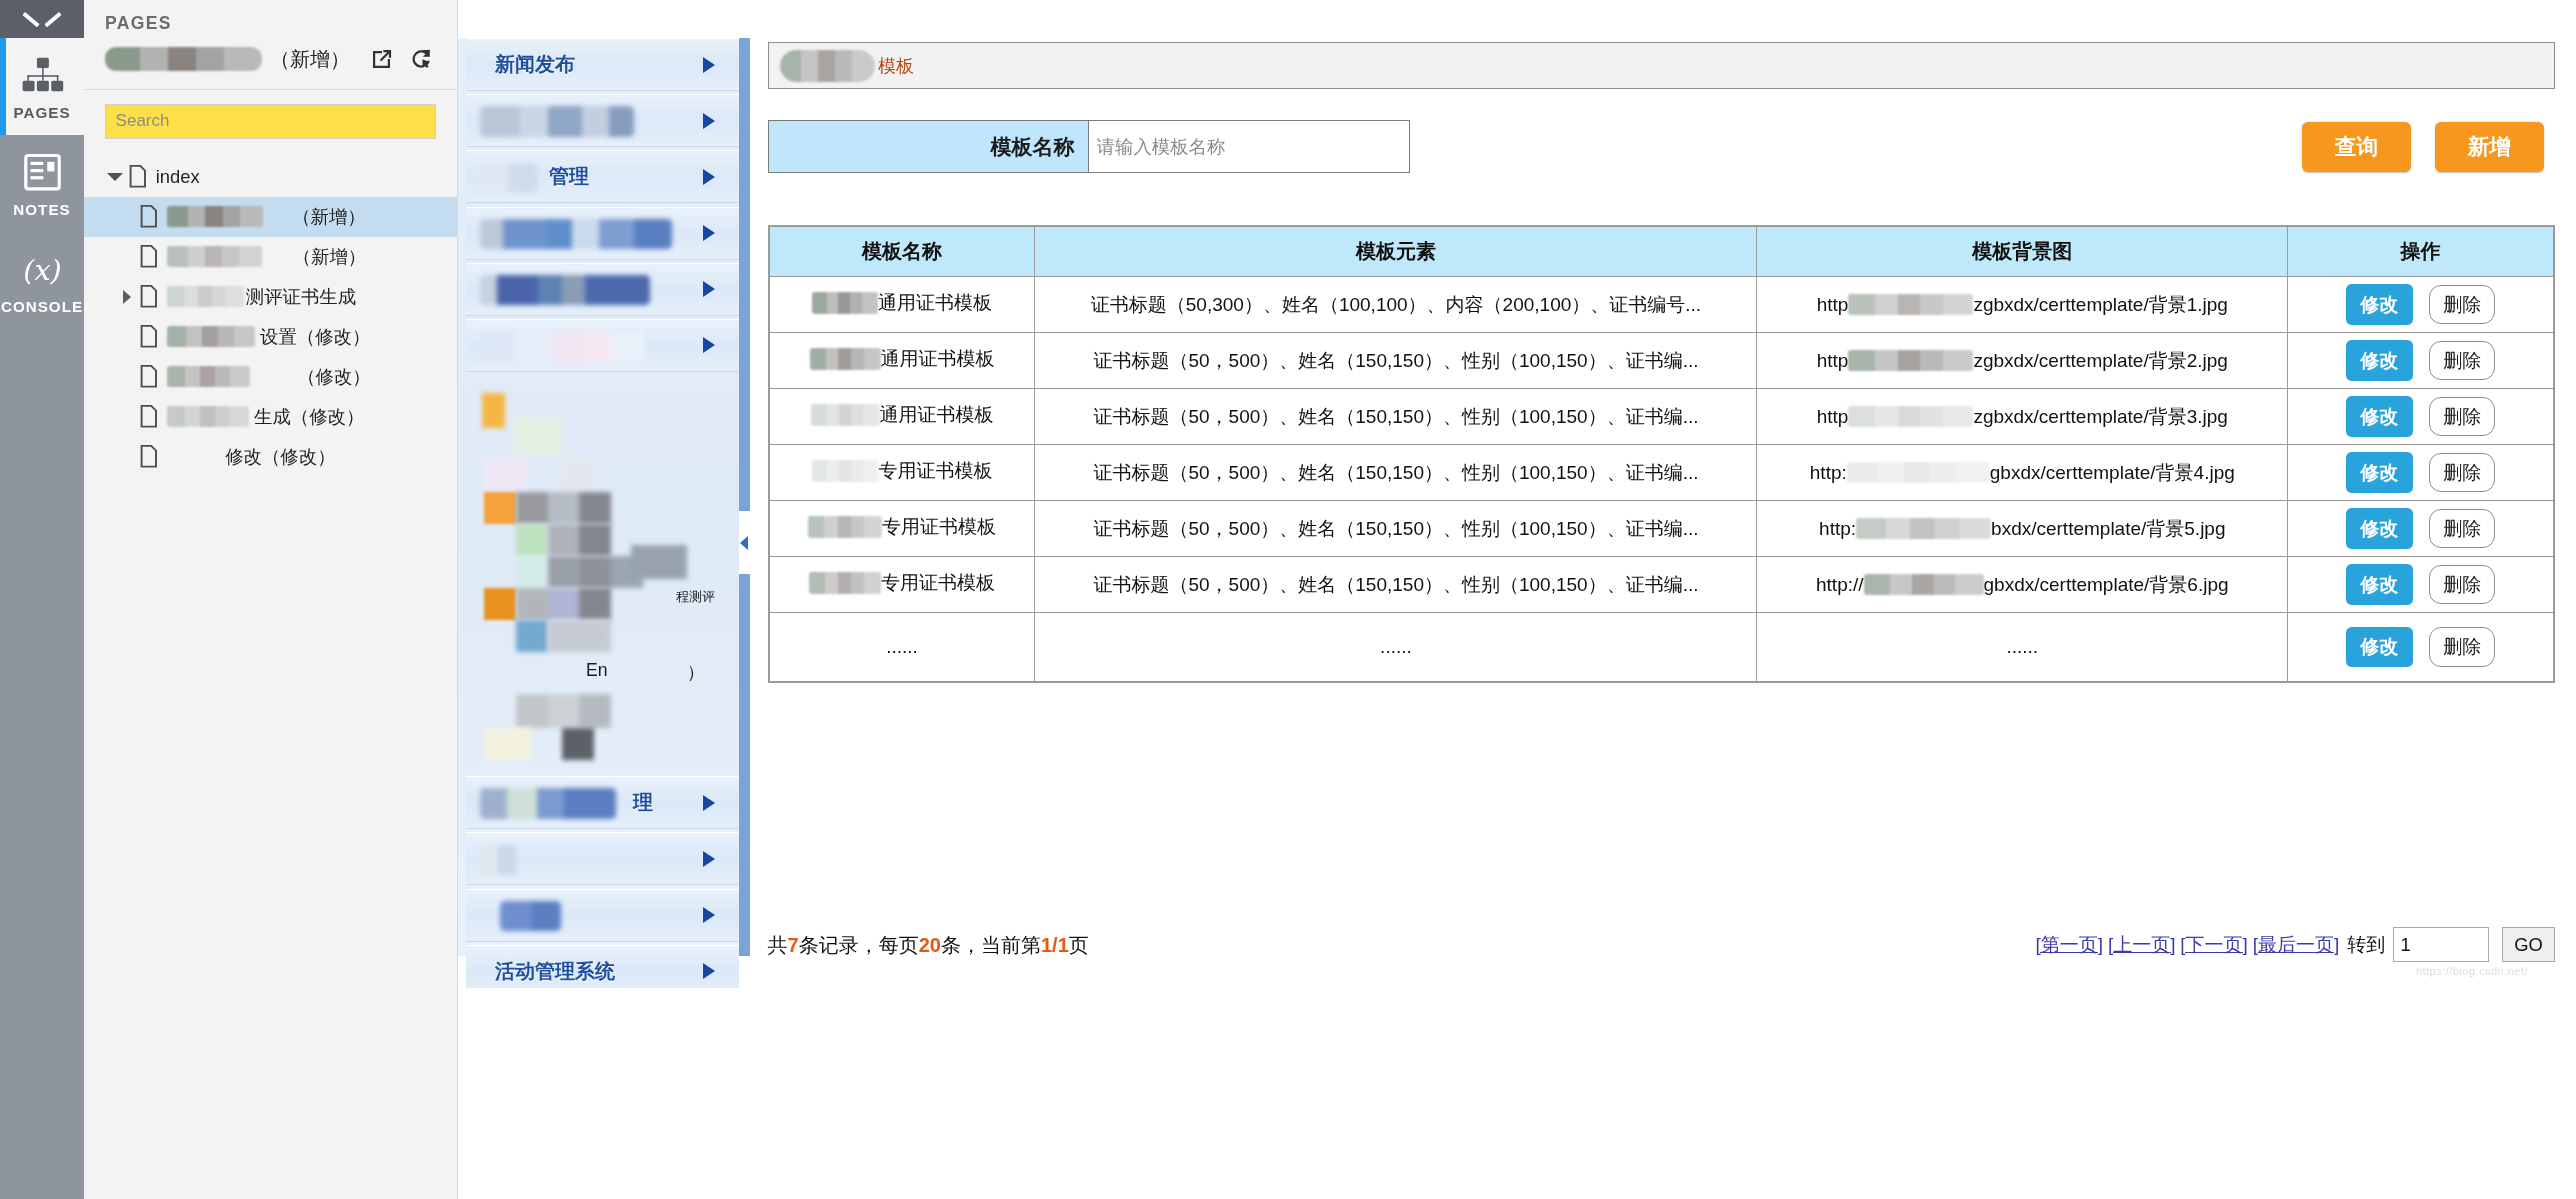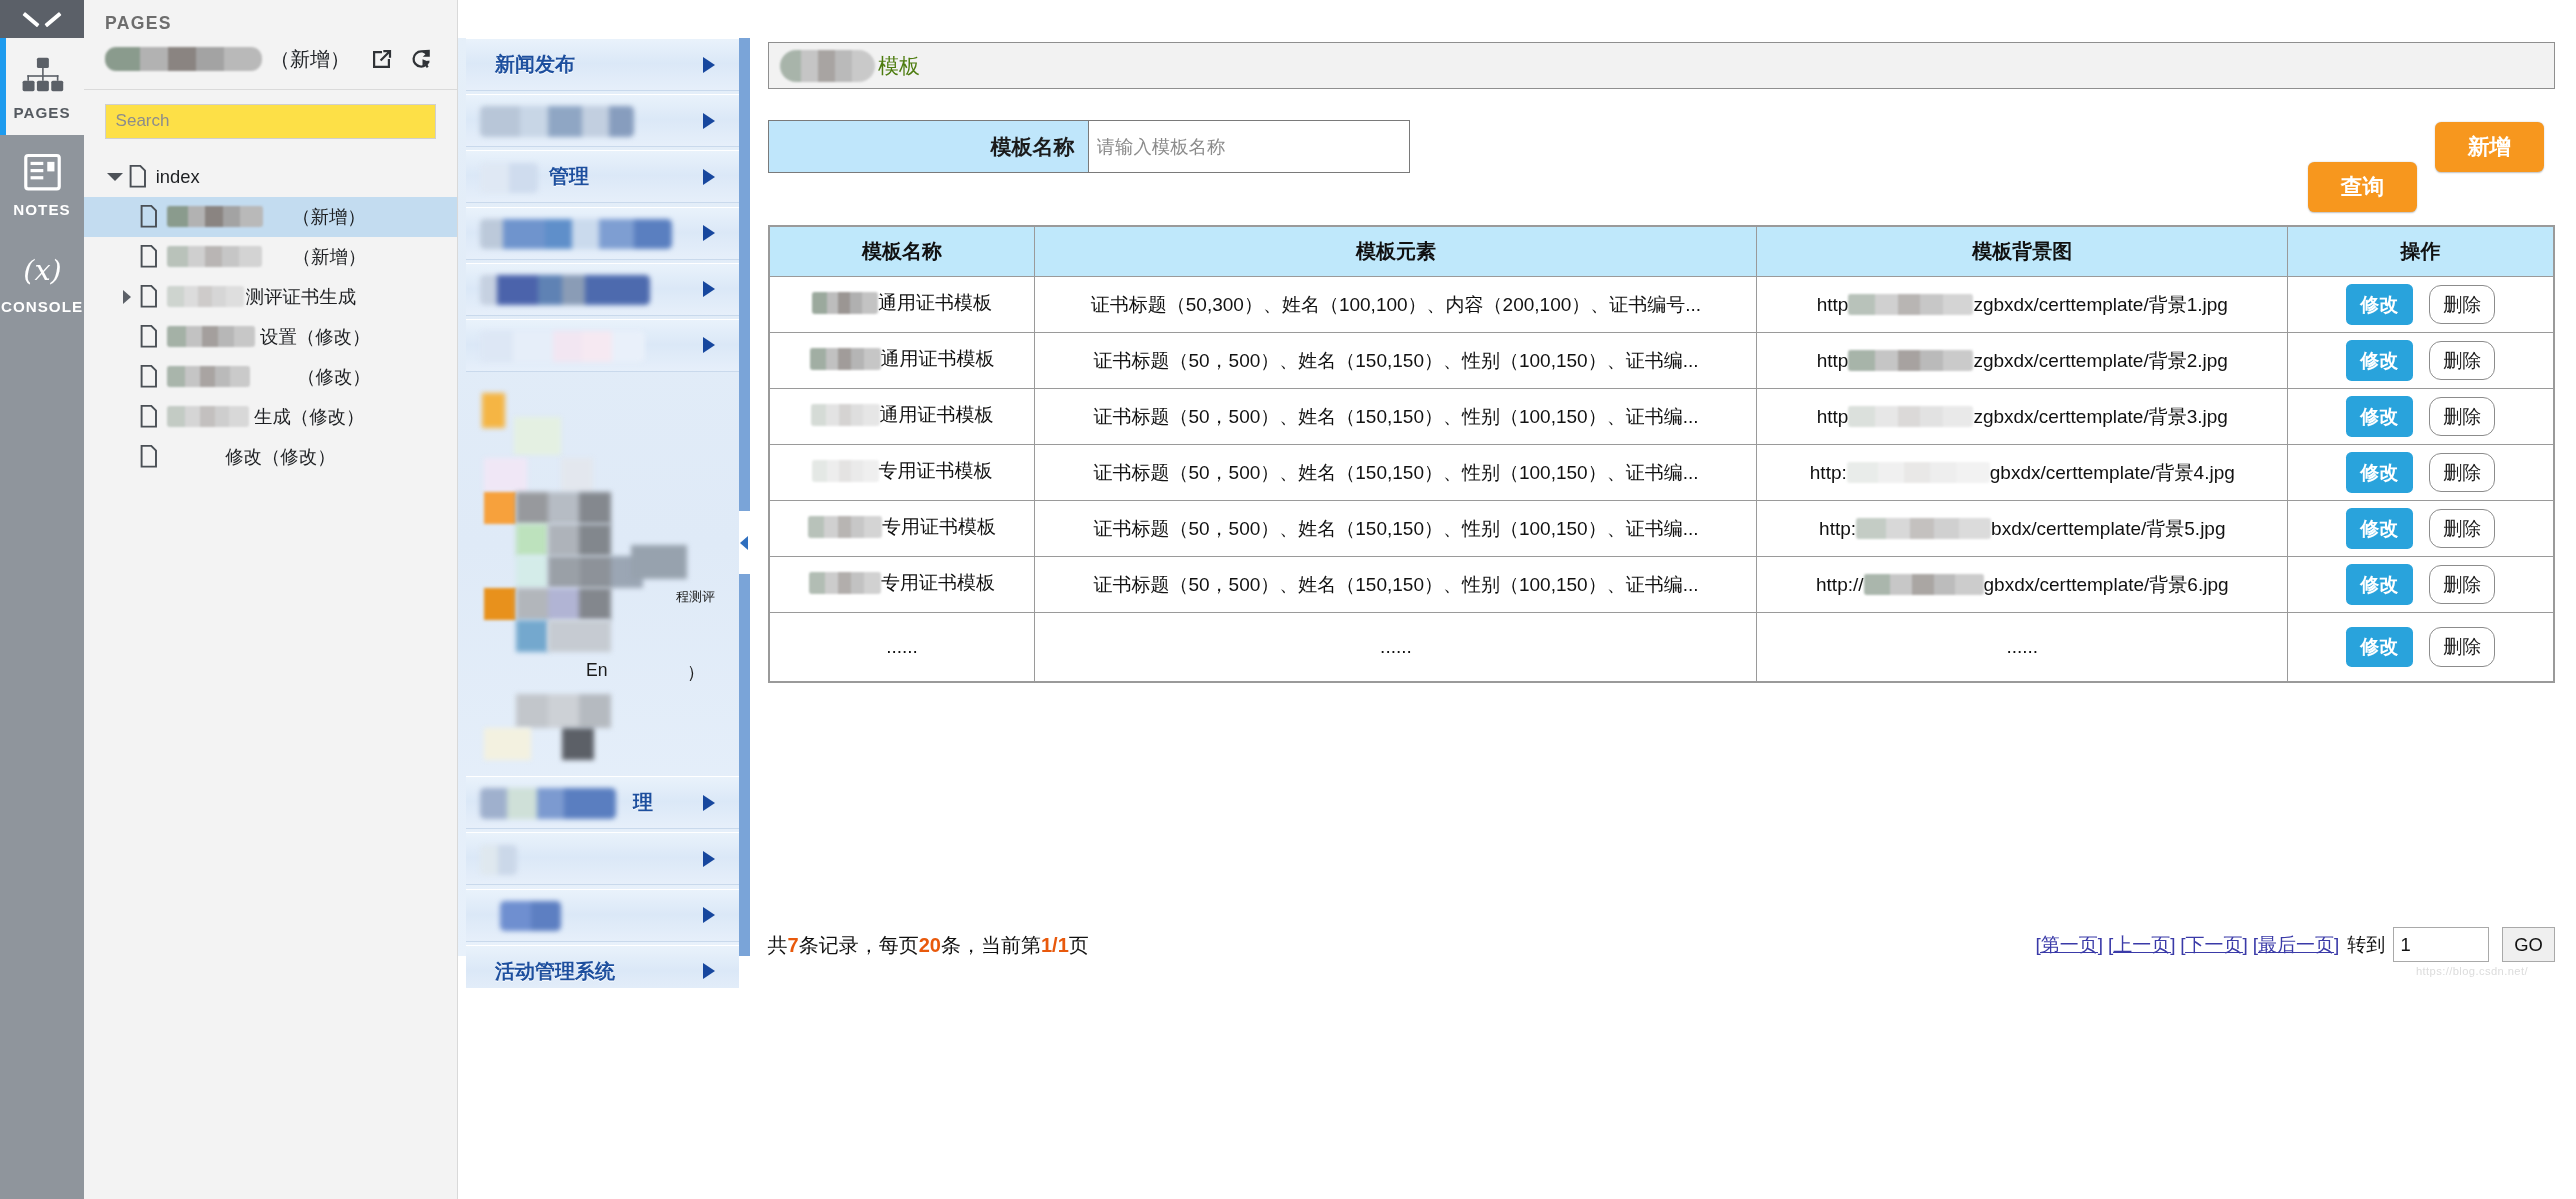--- a/index.html
+++ b/index.html
@@ -149,21 +149,21 @@
 
   
   .main {
     position: absolute; left: 292px; right: 0; top: 0; bottom: 0;
     padding: 0;
   }
   .page-title-bar {
     position: absolute; left: 17.6px; right: 21px; top: 42px; height: 47px;
     background: #f2f2f2; border: 1.6px solid #8f8f8f; display: flex; align-items: center;
   }
-  .page-title-text { font-size: 21px; color: #4d7c0f; padding-left: 14.4px; white-space: nowrap; }
+  .page-title-text { font-size: 18px; color: #c2410c; padding-left: 14.4px; white-space: nowrap; }
 
   .filter-bar { position: absolute; left: 17.6px; right: 21px; top: 120px; height: 53px; }
   .filter-cell-label {
     position: absolute; left: 0; top: 0; width: 321px; height: 53px;
     background: #bfe6fb; border: 1.6px solid #7a7a7a;
     display: flex; align-items: center; justify-content: flex-end;
     padding-right: 13px;
   }
   .filter-cell-label span { font-size: 21px; font-weight: 700; color: #1b1b1b; }
   .filter-cell-input {
@@ -176,21 +176,21 @@
     background: transparent;
   }
   .filter-cell-input input::placeholder { color: #8b8b8b; }
   .btn-orange {
     position: absolute; top: 1.6px; width: 109px; height: 50px;
     background: #f7971e; border: 0; border-radius: 6.4px;
     box-shadow: 0 0.8px 1.6px rgba(0,0,0,.25);
     color: #ffffff; font-size: 21.7px; font-weight: 700; cursor: pointer;
     font-family: "Liberation Sans", sans-serif;
   }
-  .btn-q { right: 138px; margin-top: 40px; }
+  .btn-q { right: 144px; }
   .btn-n { right: 11.2px; }
 
   
   .tbl-wrap {
     position: absolute; left: 17.6px; right: 21px; top: 225px;
     border: 1.6px solid #9a9a9a; background: #ffffff;
   }
   table.grid { width: 100%; border-collapse: collapse; table-layout: fixed; }
   table.grid th {
     background: #bfe8fb; border: 0.8px solid #9a9a9a;

